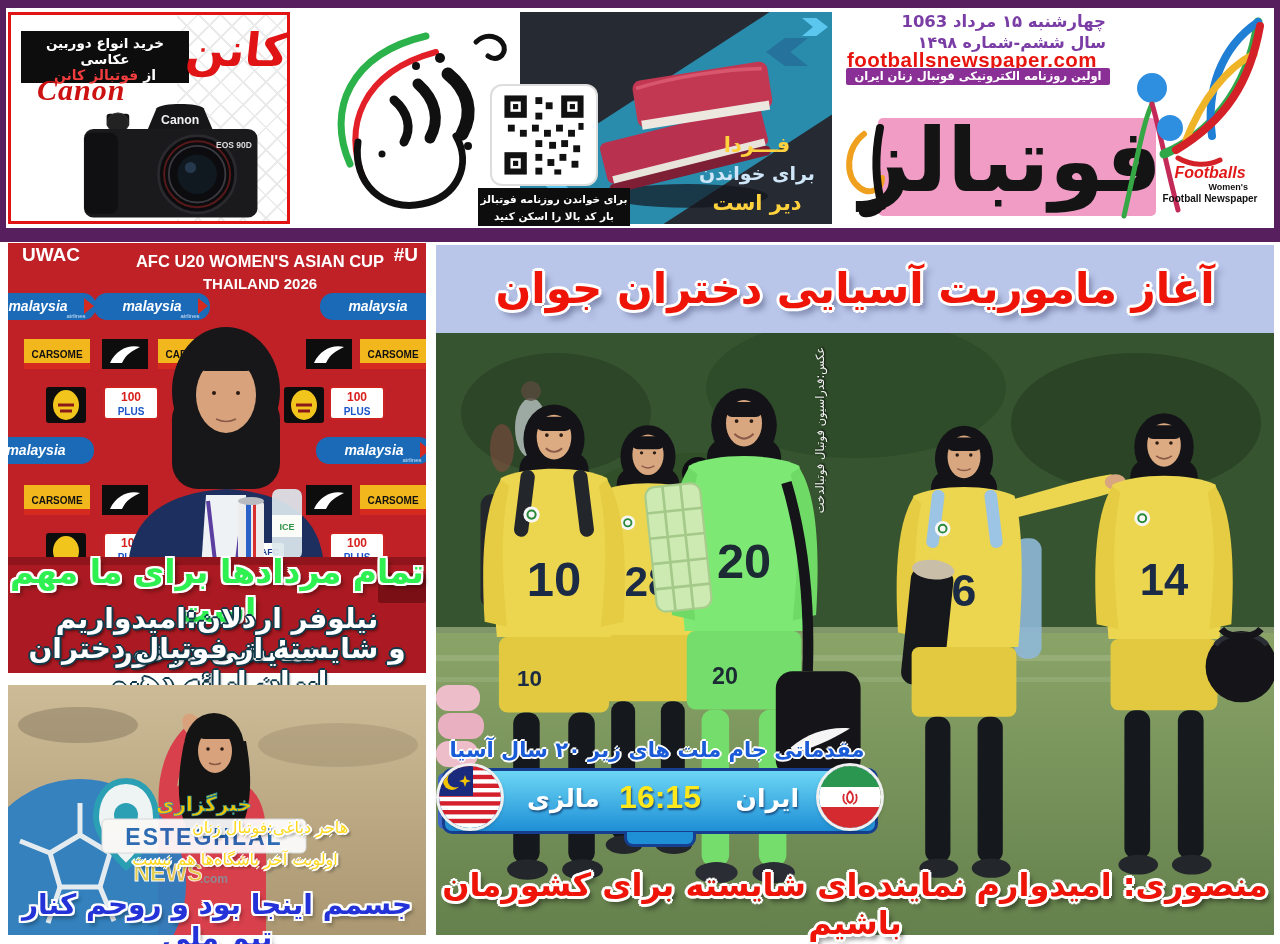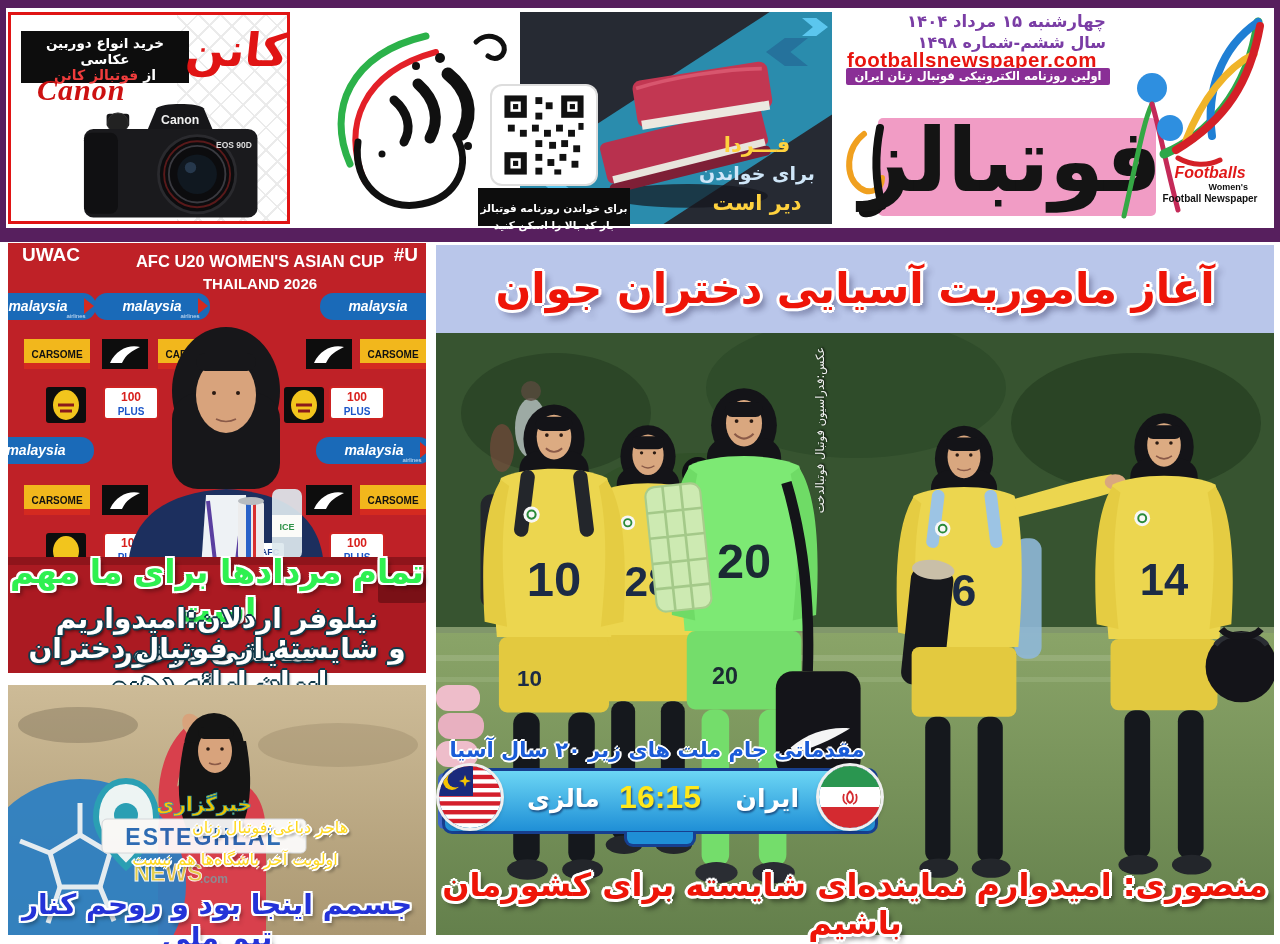--- a/index.html
+++ b/index.html
@@ -37,21 +37,21 @@
   .chev3{left:282px;top:6px;width:26px;height:18px;background:#5bc6ee}
   .bk-title{left:0;top:10px;width:312px;text-align:center;color:#fff;font-size:30px;font-weight:900;direction:rtl}
   .bk-books{left:66px;top:44px}
   .bk-lines{right:10px;top:118px;width:130px;text-align:center;direction:rtl;line-height:1.45}
   .bk-l1,.bk-l3{color:#ffd23e;font-size:21px;font-weight:900}
   .bk-l2{color:#cfe6f8;font-size:19px;font-weight:bold}
   
   .qr-box{left:492px;top:86px;width:104px;height:98px;background:#fff;border-radius:10px;
      box-shadow:0 0 0 2px #ddd;padding:6px;box-sizing:border-box}
   .qr-caption{left:478px;top:188px;width:152px;height:38px;background:#0d0d0d;color:#fff;
-     text-align:center;direction:rtl;font-size:10.5px;font-weight:bold;line-height:1.6;padding-top:12px;box-sizing:border-box}
+     text-align:center;direction:rtl;font-size:10.5px;font-weight:bold;line-height:1.6;padding-top:3px;box-sizing:border-box}
   
   .date-line{left:850px;top:12px;width:256px;text-align:right;direction:rtl;color:#7a3da5;font-size:16.5px;font-weight:bold}
   .issue-line{left:850px;top:33px;width:256px;text-align:right;direction:rtl;color:#7a3da5;font-size:16px;font-weight:bold}
   .website{left:846px;top:48px;width:252px;color:#e8150f;font-size:20.5px;font-weight:900;letter-spacing:.5px;
      font-family:"Liberation Sans",sans-serif;text-decoration:none;text-align:center}
   .tagline{left:846px;top:68px;width:264px;height:17px;background:#8a2f96;color:#fff;direction:rtl;
      text-align:center;font-size:11.5px;font-weight:bold;line-height:17px;border-radius:2px}
   .masthead-box{left:878px;top:118px;width:278px;height:98px;background:#f19cc5;border-radius:5px}
   .masthead-text{left:862px;top:96px;width:300px;text-align:center;direction:rtl;color:#141414;
      font-size:88px;font-weight:900;line-height:130px;letter-spacing:-2px}
@@ -218,21 +218,21 @@
         <rect x="80" y="14" width="6" height="6"></rect>
         <rect x="14" y="80" width="6" height="6"></rect>
       </g>
   </svg>
 </div>
 <div class="abs qr-caption">
   <div>برای خواندن روزنامه فوتبالز</div>
   <div>بار کد بالا را اسکن کنید</div>
 </div>
 
-<div class="abs date-line">چهارشنبه ۱۵ مرداد ۱۴۰۴</div>
+<div class="abs date-line">چهارشنبه ۱۵ مرداد 1063</div>
 <div class="abs issue-line">سال ششم-شماره ۱۴۹۸</div>
 <a class="abs website" href="#">footballsnewspaper.com</a>
 <div class="abs tagline">اولین روزنامه الکترونیکی فوتبال زنان ایران</div>
 <div class="abs masthead-box"></div>
 <svg class="abs" style="left:836px;top:118px" width="56" height="100" viewBox="0 0 56 100">
   <path d="M28,16 C10,30 8,58 24,70 C34,77 46,72 46,60" stroke="#f0a01f" stroke-width="6" fill="none" stroke-linecap="round"></path>
   <path d="M44,10 C38,40 40,66 46,88" stroke="#111" stroke-width="8" fill="none" stroke-linecap="round"></path>
   <ellipse cx="36" cy="90" rx="14" ry="8" fill="#111" transform="rotate(-25 36 90)"></ellipse>
 </svg>
 <div class="abs masthead-text">فوتبالز</div>

